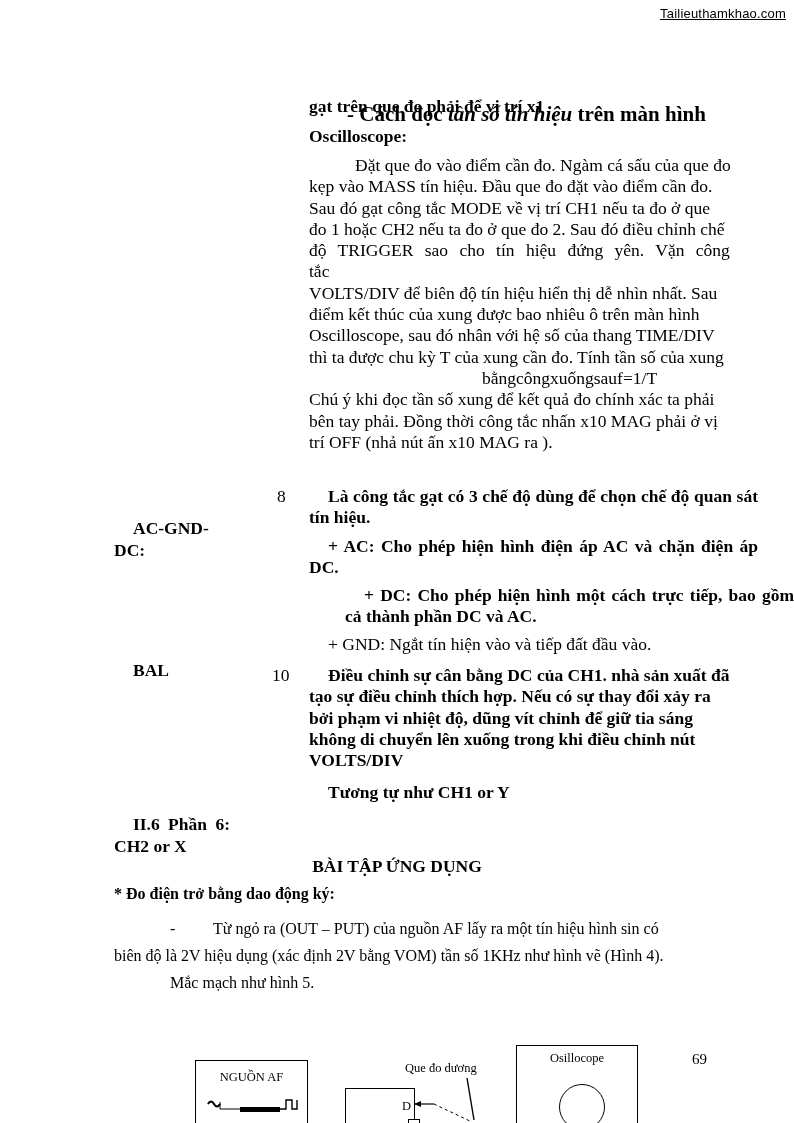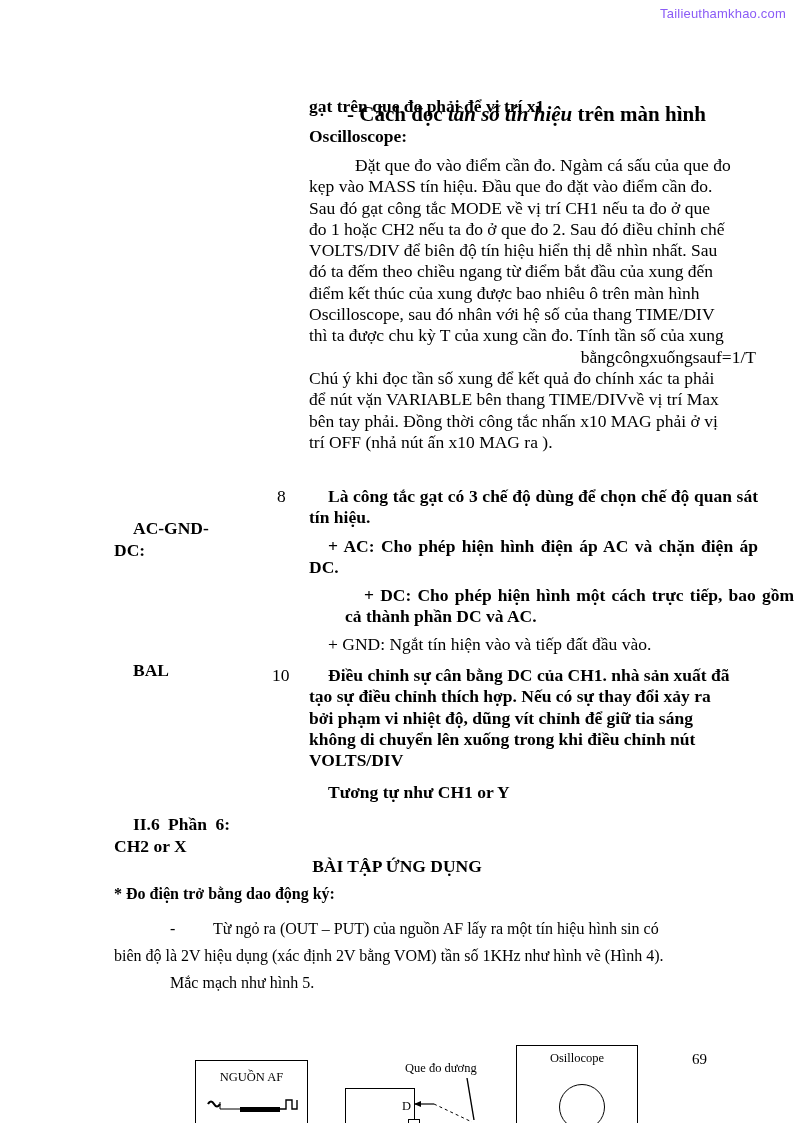--- a/index.html
+++ b/index.html
@@ -1,64 +1,63 @@
 <!DOCTYPE html>
 <html><head>
 <meta charset="utf-8">
 <style>
   html, body { margin:0; padding:0; background:#ffffff; }
   body { width:794px; height:1123px; position:relative; overflow:hidden;
          font-family:"Liberation Serif", "DejaVu Serif", serif; color:#000; }
   .watermark { position:absolute; top:6px; right:8px; font-family:"Liberation Sans", sans-serif;
-               font-size:13px; color:#8b5cf6; letter-spacing:0.2px; }
+               font-size:13px; color:#000000; letter-spacing:0.2px;text-decoration:underline; }
   .abs { position:absolute; }
   .rcol { left:309px; width:449px; font-size:17.5px; line-height:21.3px; }
   .b { font-weight:bold; }
   .j { text-align:justify; text-align-last:left; }
   .lbl { font-size:17.5px; font-weight:bold; line-height:21.5px;margin-top:32px; }
   .num { font-size:17.5px; }
   .title { font-weight:bold; font-size:17.5px; }
   .para { font-size:16px; line-height:27px; }
   .box { position:absolute; border:1px solid #000; background:#fff; }
   .small { font-size:12.5px; }
-  .dline { width:447px; display:flex; justify-content:flex-end; }
+  .dline { width:447px; display:flex; justify-content:center;margin-left:37px; }
 </style>
 </head>
 <body>
 
 <div class="watermark">Tailieuthamkhao.com</div>
 
 <div class="abs rcol b" style="top:76px;margin-top:20px;">gạt trên que đo phải để vị trí x1</div>
 
 <div class="abs rcol b j" style="top:104px; text-indent:38px; font-size:21px;">
   <span>- Cách đọc </span><i>tần số tín hiệu</i><span> trên màn hình</span>
 </div>
 <div class="abs rcol b" style="top:126px;">Oscilloscope:</div>
 
 <div class="abs rcol" style="top:155px;">
   <div style="text-indent:46px;">Đặt que đo vào điểm cần đo. Ngàm cá sấu của que đo</div>
   <div>kẹp vào MASS tín hiệu. Đầu que đo đặt vào điểm cần đo.</div>
   <div>Sau đó gạt công tắc MODE về vị trí CH1 nếu ta đo ở que</div>
   <div>đo 1 hoặc CH2 nếu ta đo ở que đo 2. Sau đó điều chỉnh chế</div>
+  <div style="word-spacing:7px;">độ TRIGGER sao cho tín hiệu đứng yên. Vặn công tắc</div>
   <div>VOLTS/DIV để biên độ tín hiệu hiển thị dễ nhìn nhất. Sau</div>
-  <div>đó ta đếm theo chiều ngang từ điểm bắt đầu của xung đến</div>
   <div>điểm kết thúc của xung được bao nhiêu ô trên màn hình</div>
   <div>Oscilloscope, sau đó nhân với hệ số của thang TIME/DIV</div>
   <div>thì ta được chu kỳ T của xung cần đo. Tính tần số của xung</div>
   <div class="dline">
     <span>bằng</span>
     <span>công</span>
     <span>xuống</span>
     <span>sau</span>
     <span>f</span>
     <span>=</span>
     <span>1/T</span>
   </div>
   <div>Chú ý khi đọc tần số xung để kết quả đo chính xác ta phải</div>
-  <div>để nút vặn VARIABLE bên thang TIME/DIVvề vị trí Max</div>
   <div>bên tay phải. Đồng thời công tắc nhấn x10 MAG phải ở vị</div>
   <div>trí OFF (nhả nút ấn x10 MAG ra ).</div>
 </div>
 
 <div class="abs lbl" style="left:133px; top:486px;">AC-GND-</div>
 <div class="abs lbl" style="left:114px; top:508px;">DC:</div>
 <div class="abs num" style="left:277px; top:486px;">8</div>
 <div class="abs rcol b j" style="top:486px; text-indent:19px;">Là công tắc gạt có 3 chế độ dùng để chọn chế độ quan sát tín hiệu.</div>
 <div class="abs rcol b j" style="top:536px; text-indent:19px;">+ AC: Cho phép hiện hình điện áp AC và chặn điện áp DC.</div>
 <div class="abs rcol b j" style="top:585px; text-indent:19px;margin-left:36px;">+ DC: Cho phép hiện hình một cách trực tiếp, bao gồm cả thành phần DC và AC.</div>

